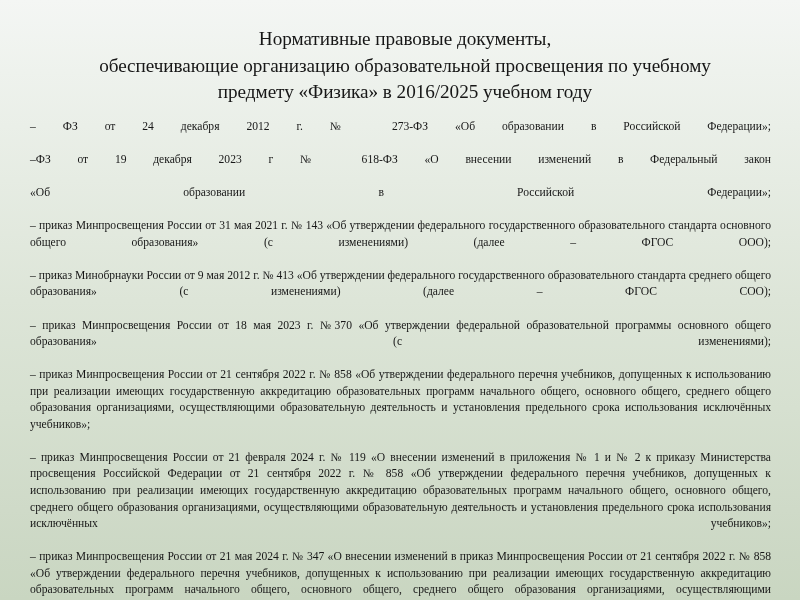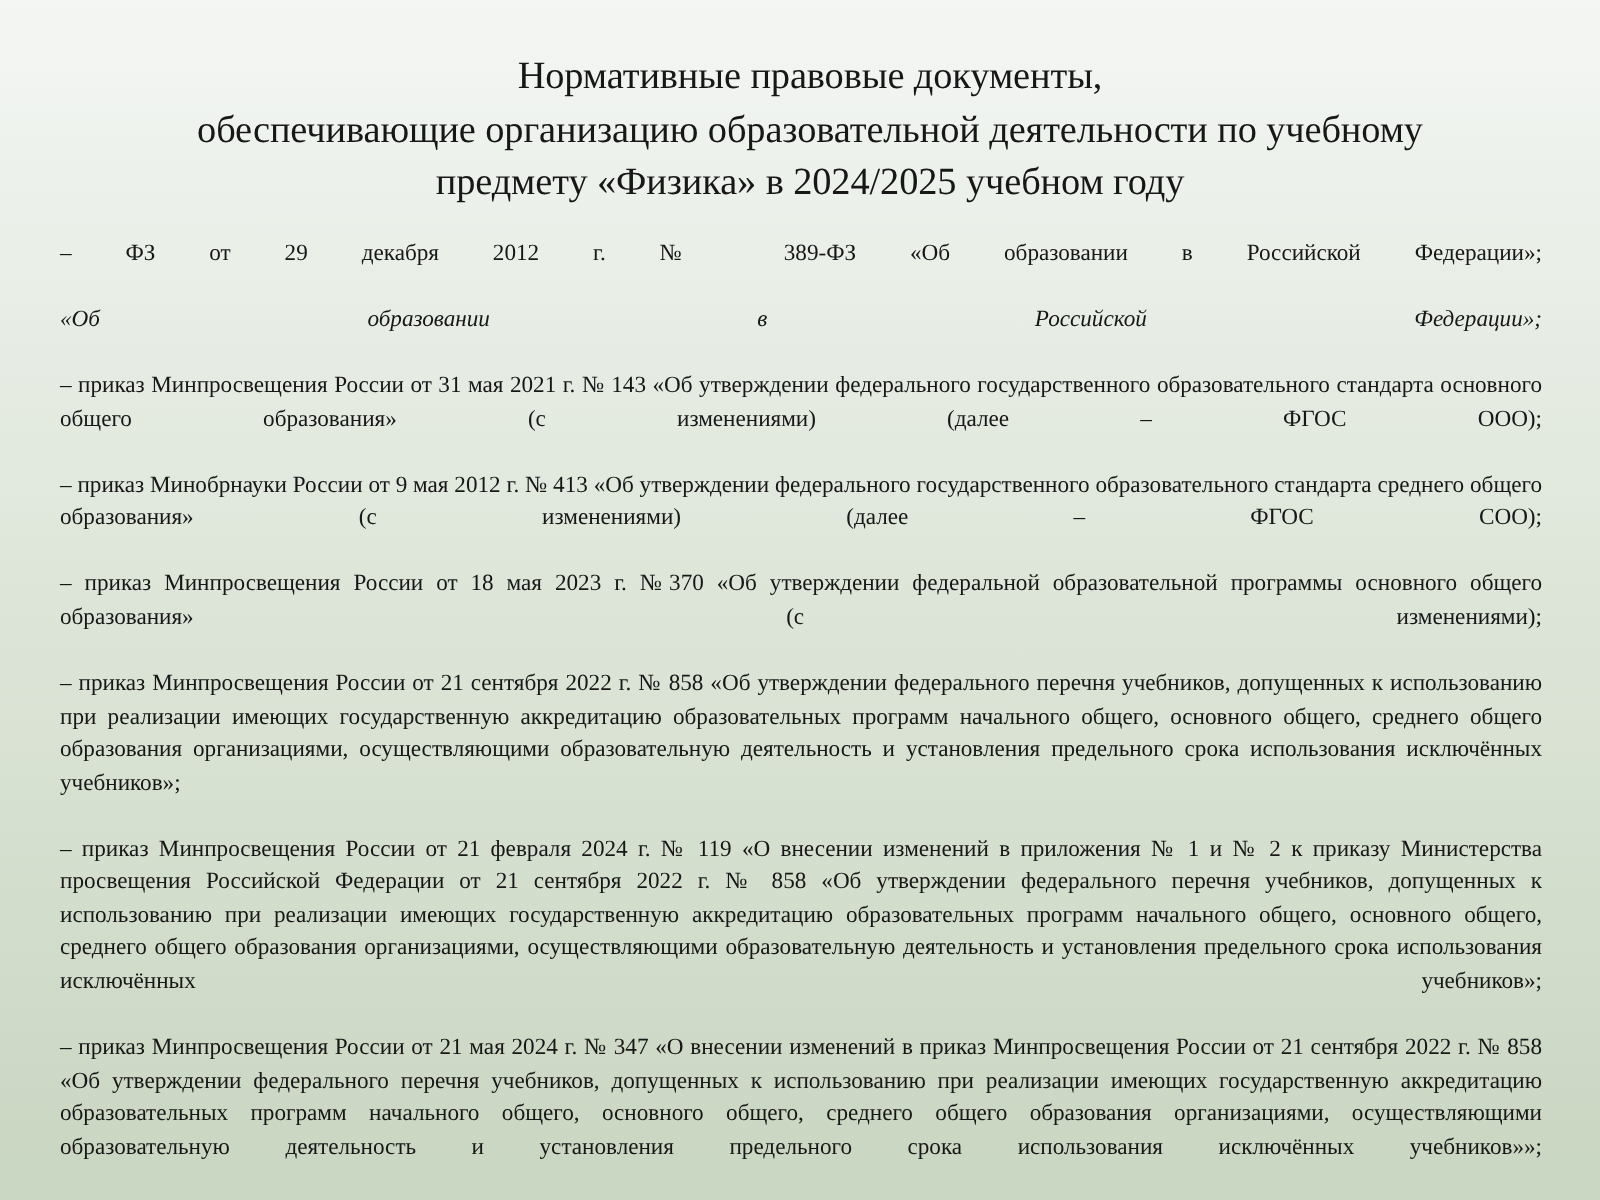--- a/index.html
+++ b/index.html
@@ -68,38 +68,38 @@
     content: "";
     display: inline-block;
     width: 100%;
   }
   
   #body-block p.wide-justify {
     text-align-last: justify;
   }
   #body-block p.wide-justify.tail {
     text-align-last: auto;
-    font-style: italic;
   }
 </style>
 </head>
 <body>
 
 <div id="slide">
 
   <div id="title-block">
     <span class="tline">Нормативные правовые документы,</span>
-    <span class="tline">обеспечивающие организацию образовательной деятельности по учебному</span>
-    <span class="tline">предмету «Физика» в 2024/2025 учебном году</span>
+    <span class="tline">обеспечивающие организацию образовательной просвещения по учебному</span>
+    <span class="tline">предмету «Физика» в 2016/2025 учебном году</span>
   </div>
 
   <div id="body-block">
 
-    <p>– ФЗ от 29 декабря 2012 г. № 389-ФЗ «Об образовании в Российской Федерации»;</p>
+    <p>– ФЗ от 24 декабря 2012 г. № 273-ФЗ «Об образовании в Российской Федерации»;</p>
 
+    <p class="wide-justify">–ФЗ от 19 декабря 2023 г № 618-ФЗ «О внесении изменений в Федеральный закон</p>
     <p class="wide-justify tail">«Об образовании в Российской Федерации»;</p>
 
     <p>– приказ Минпросвещения России от 31 мая 2021 г. № 143 «Об утверждении федерального государственного образовательного стандарта основного общего образования» (с изменениями) (далее – ФГОС ООО);</p>
     <p>– приказ Минобрнауки России от 9 мая 2012 г. № 413 «Об утверждении федерального государственного образовательного стандарта среднего общего образования» (с изменениями) (далее – ФГОС СОО);</p>
     <p>– приказ Минпросвещения России от 18 мая 2023 г. №370 «Об утверждении федеральной образовательной программы основного общего образования» (с изменениями);</p>
     <p>– приказ Минпросвещения России от 21 сентября 2022 г. № 858 «Об утверждении федерального перечня учебников, допущенных к использованию при реализации имеющих государственную аккредитацию образовательных программ начального общего, основного общего, среднего общего образования организациями, осуществляющими образовательную деятельность и установления предельного срока использования исключённых учебников»;</p>
     <p>– приказ Минпросвещения России от 21 февраля 2024 г. № 119 «О внесении изменений в приложения № 1 и № 2 к приказу Министерства просвещения Российской Федерации от 21 сентября 2022 г. № 858 «Об утверждении федерального перечня учебников, допущенных к использованию при реализации имеющих государственную аккредитацию образовательных программ начального общего, основного общего, среднего общего образования организациями, осуществляющими образовательную деятельность и установления предельного срока использования исключённых учебников»;</p>
     <p>– приказ Минпросвещения России от 21 мая 2024 г. № 347 «О внесении изменений в приказ Минпросвещения России от 21 сентября 2022 г. № 858 «Об утверждении федерального перечня учебников, допущенных к использованию при реализации имеющих государственную аккредитацию образовательных программ начального общего, основного общего, среднего общего образования организациями, осуществляющими образовательную деятельность и установления предельного срока использования исключённых учебников»»;</p>
 
   </div>

